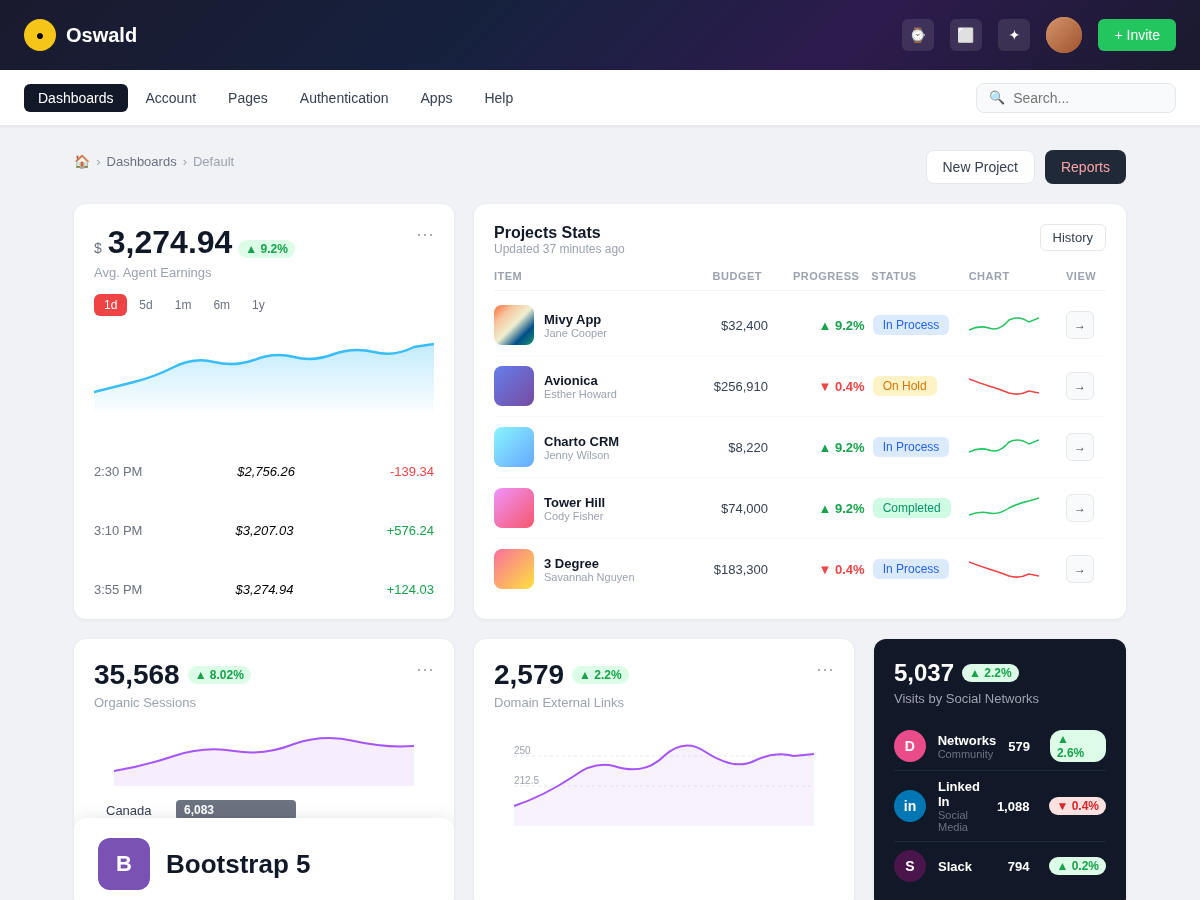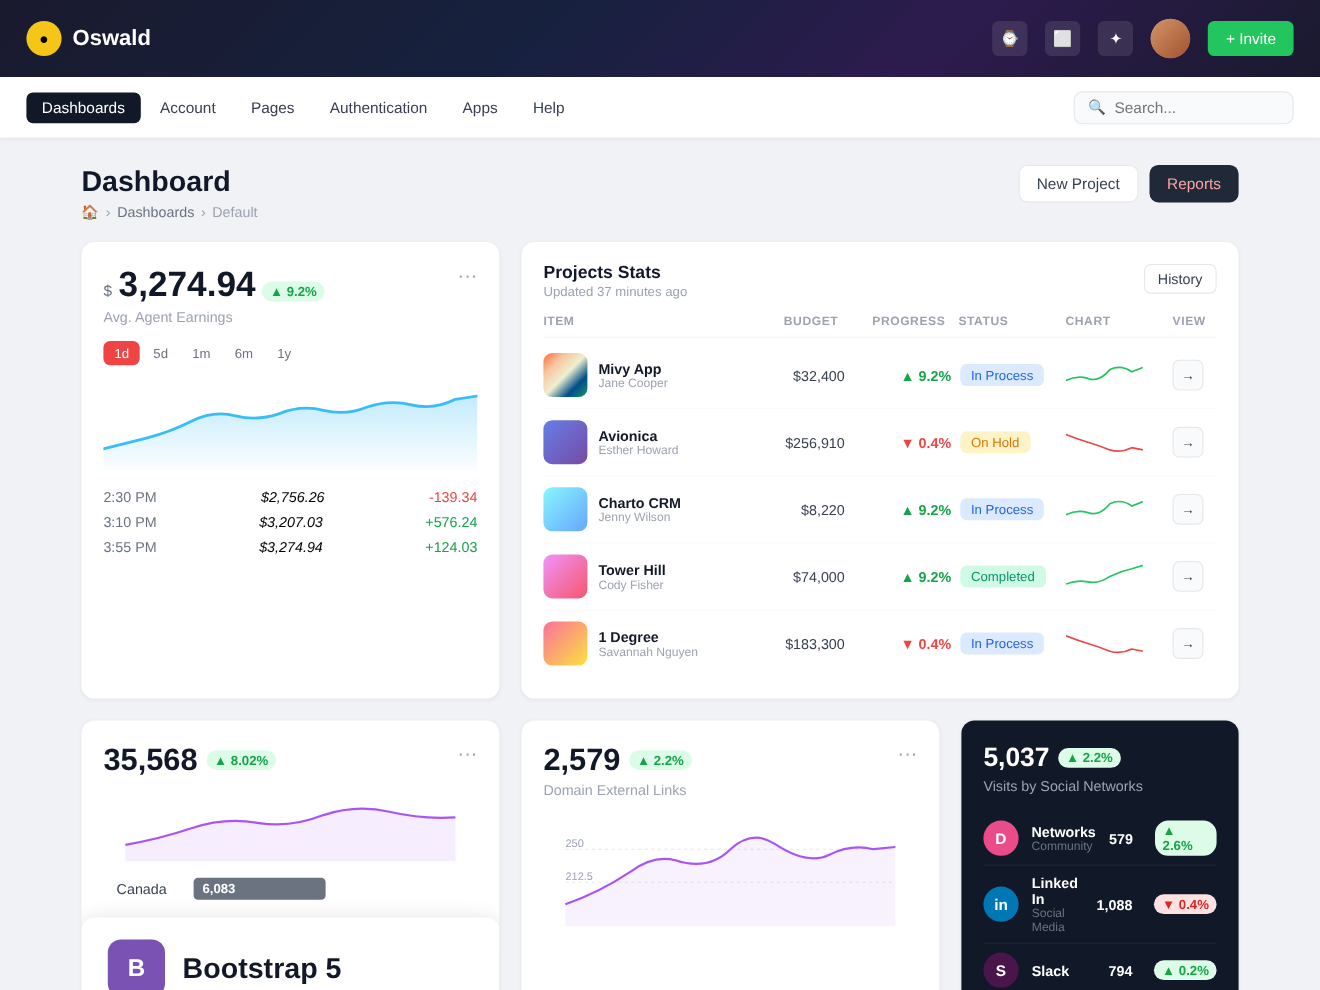--- a/index.html
+++ b/index.html
@@ -53,21 +53,21 @@
     .amount { font-size: 32px; font-weight: 700; color: #111827; }
     .badge-up { background: #dcfce7; color: #16a34a; font-size: 12px; padding: 2px 7px; border-radius: 12px; font-weight: 600; }
     .badge-down { background: #fee2e2; color: #dc2626; font-size: 12px; padding: 2px 7px; border-radius: 12px; font-weight: 600; }
     .card-subtitle { font-size: 13px; color: #9ca3af; margin-top: 4px; margin-bottom: 14px; }
     .time-filters { display: flex; gap: 2px; margin-bottom: 16px; }
     .tf { padding: 4px 10px; border-radius: 6px; font-size: 12px; cursor: pointer; color: #6b7280; font-weight: 500; }
     .tf.active { background: #ef4444; color: white; }
     .chart-area { height: 80px; position: relative; margin-bottom: 16px; }
     .chart-line { width: 100%; height: 100%; }
     .earnings-table { display: flex; flex-direction: column; gap: 8px; }
-    .et-row { display: flex; justify-content: space-between; align-items: center; font-size: 13px; }
+    .et-row { display: flex; justify-content: space-between; align-items: center; font-size: 13px; margin-top: 36px; }
     .et-time { color: #6b7280; }
     .et-val { color: #000000; font-weight: 500; font-style: italic; }
     .et-change.pos { color: #16a34a; }
     .et-change.neg { color: #ef4444; }
     .more-btn { background: none; border: none; cursor: pointer; color: #9ca3af; font-size: 18px; float: right; }
 
     
     .projects-card { background: white; border-radius: 12px; padding: 20px; box-shadow: 0 1px 4px rgba(0,0,0,0.06); }
     .pc-header { display: flex; justify-content: space-between; align-items: flex-start; margin-bottom: 6px; }
     .pc-title { font-size: 16px; font-weight: 600; color: #111827; }
@@ -161,21 +161,20 @@
   <div class="search-box">
     <span class="search-icon">🔍</span>
     <input type="text" placeholder="Search..." style="">
   </div>
 </div>
 
 <div class="page">
 
   <div class="page-header">
     <div>
-      <h1 class="page-title">Dashboard</h1>
       <div class="breadcrumb">
         <span>🏠</span>
         <span>›</span>
         <a href="#">Dashboards</a>
         <span>›</span>
         <span>Default</span>
       </div>
     </div>
     <div class="page-actions">
       <button class="btn-new">New Project</button>
@@ -322,21 +321,21 @@
               <path d="M0,22 Q10,18 20,20 Q30,22 40,15 Q50,10 60,8 L70,5" fill="none" stroke="#22c55e" stroke-width="1.5"></path>
             </svg>
         </div>
         <button class="arrow-btn">→</button>
       </div>
 
       <div class="table-row" style="border-bottom:none;">
         <div class="project-info">
           <div class="project-thumb thumb-gradient-6"></div>
           <div>
-            <div class="project-name">1 Degree</div>
+            <div class="project-name">3 Degree</div>
             <div class="project-author">Savannah Nguyen</div>
           </div>
         </div>
         <div class="cell right">$183,300</div>
         <div class="progress-val" style="color:#ef4444;text-align:right">▼ 0.4%</div>
         <div><span class="status-badge status-inprocess">In Process</span></div>
         <div class="mini-chart">
           <svg width="70" height="30" viewBox="0 0 70 30">
               <path d="M0,8 Q10,12 20,15 Q30,18 40,22 Q50,25 60,20 L70,22" fill="none" stroke="#ef4444" stroke-width="1.5"></path>
             </svg>
@@ -347,20 +346,21 @@
   </div>
 
   <div class="bottom-row">
 
     <div class="bottom-card" style="min-height:200px;">
       <button class="more-btn">···</button>
       <div style="display:flex;align-items:center;gap:8px;">
         <span class="stat-amount">35,568</span>
         <span class="badge-up">▲ 8.02%</span>
       </div>
+      <div class="stat-subtitle">Organic Sessions</div>
 
       <div style="margin-top:16px;">
         <svg width="100%" height="60" viewBox="0 0 300 60">
           <path d="M0,45 Q30,40 60,30 Q90,20 120,25 Q150,30 180,18 Q210,8 240,15 Q270,22 300,20" fill="none" stroke="#a855f7" stroke-width="2"></path>
           <path d="M0,45 Q30,40 60,30 Q90,20 120,25 Q150,30 180,18 Q210,8 240,15 Q270,22 300,20 L300,60 L0,60 Z" fill="rgba(168,85,247,0.1)"></path>
         </svg>
       </div>
       <div class="geo-row">
         <span class="geo-country">Canada</span>
         <div class="geo-bar" style="width:120px;">6,083</div>

